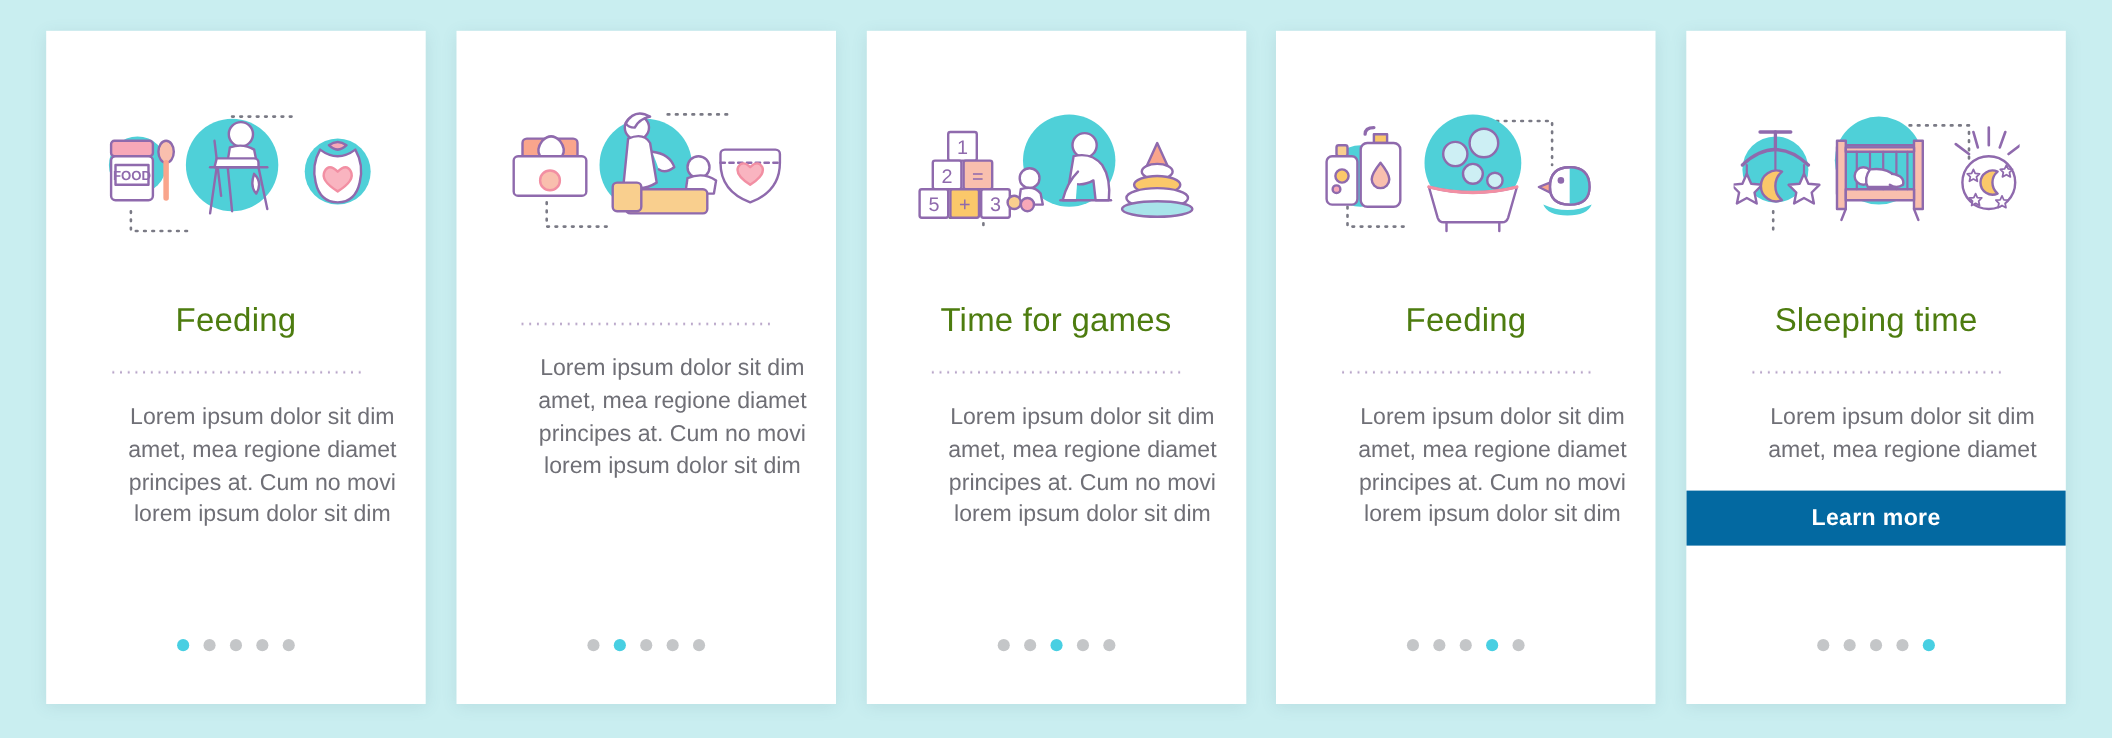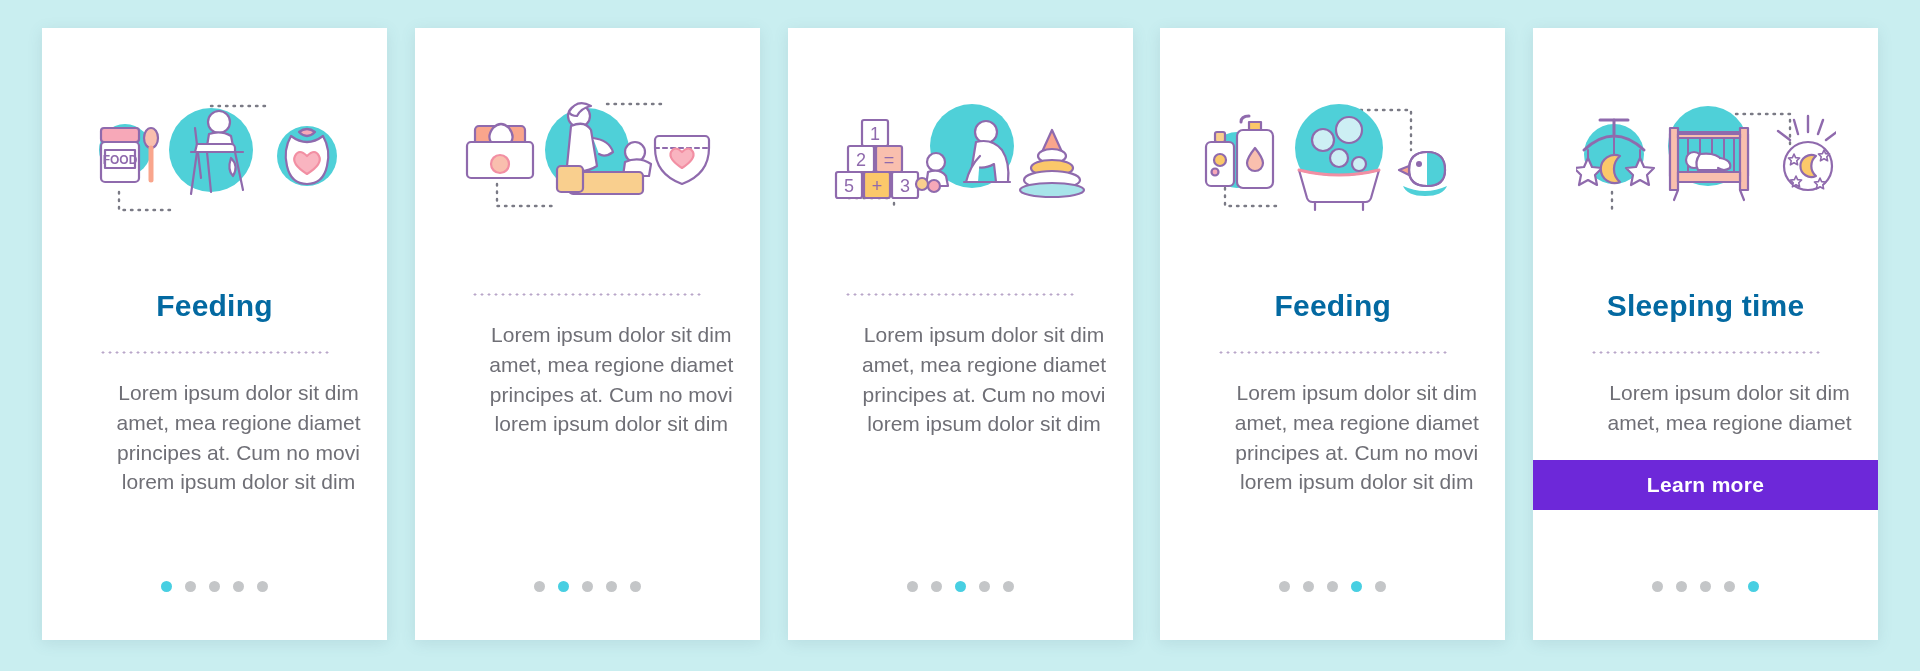--- a/index.html
+++ b/index.html
@@ -36,27 +36,27 @@
     height: 235px;
     display: flex;
     align-items: center;
     justify-content: center;
     padding-top: 14px;
   }
   .illus svg { display: block; }
 
   
   .title {
-    color: #0369a1;
+    color: #4d7c0f;
     font-size: 30px;
-    font-weight: 700;
+    font-weight: 400;
     letter-spacing: .2px;
     text-align: center;
     line-height: 1;
-    margin-top: 28px;
+    margin-top: 14px;
   }
 
   
   .divider {
     width: 230px;
     height: 3px;
     margin-top: 30px;
     background-image: radial-gradient(circle, #b9a6c9 1.1px, rgba(0,0,0,0) 1.3px);
     background-size: 7px 3px;
     background-repeat: repeat-x;
@@ -72,21 +72,21 @@
     font-size: 21px;
     line-height: 1.42;
     font-weight: 400;
     margin-left: 48px;
   }
 
   
   .cta {
     width: 100%;
     height: 50px;
-    background: #6d28d9;
+    background: #0369a1;
     color: #ffffff;
     font-size: 21px;
     font-weight: 700;
     letter-spacing: .3px;
     display: flex;
     align-items: center;
     justify-content: center;
     margin-top: 22px;
     border: none;
     cursor: pointer;
@@ -239,20 +239,21 @@
           <circle cx="104" cy="98" r="6" fill="#f7a8b8"></circle>
 
           <path d="M222 42 l10 22 h-20 z" fill="#f9a58c"></path>
           <ellipse cx="222" cy="68" rx="14" ry="7" fill="#fff"></ellipse>
           <ellipse cx="222" cy="80" rx="21" ry="8" fill="#fbc86a"></ellipse>
           <ellipse cx="222" cy="92" rx="28" ry="9" fill="#fff"></ellipse>
           <ellipse cx="222" cy="102" rx="32" ry="7" fill="#a8e4ea"></ellipse>
         </g>
       </svg>
     </div>
+    <div class="title">Time for games</div>
     <div class="divider"></div>
     <div class="body-text">Lorem ipsum dolor sit dim amet, mea regione diamet principes at. Cum no movi lorem ipsum dolor sit dim</div>
     <div class="dots">
       <span class="dot"></span>
       <span class="dot"></span>
       <span class="dot active"></span>
       <span class="dot"></span>
       <span class="dot"></span>
     </div>
   </div>

